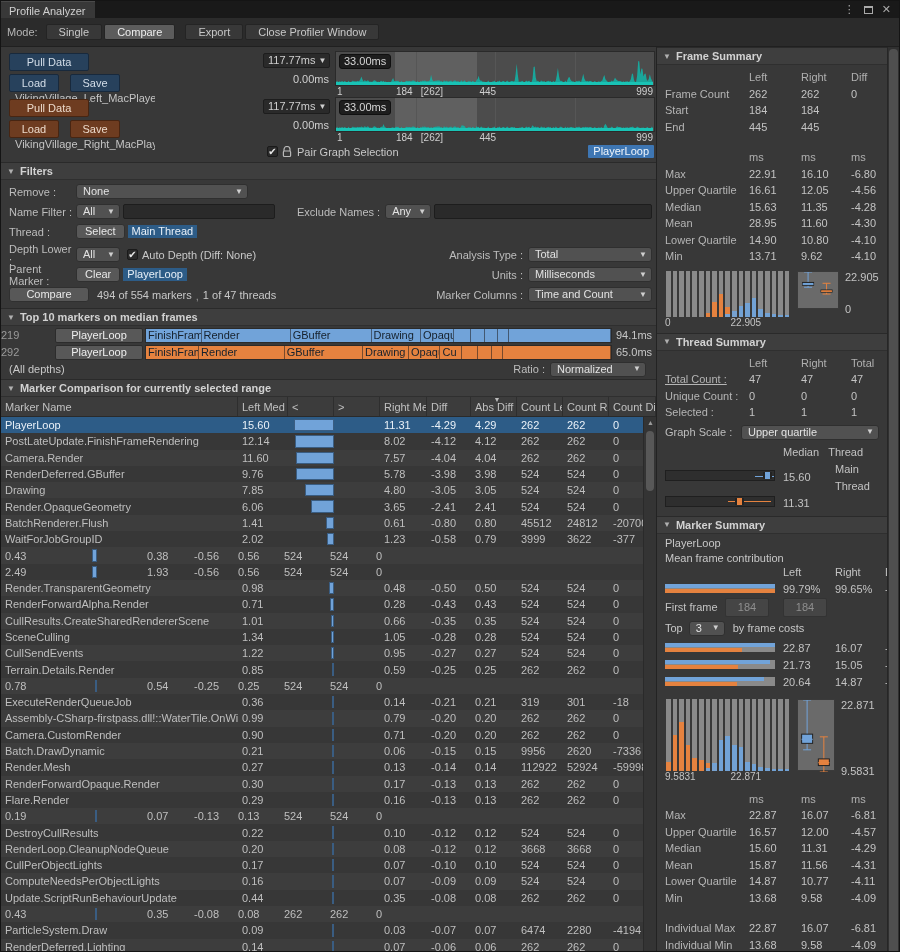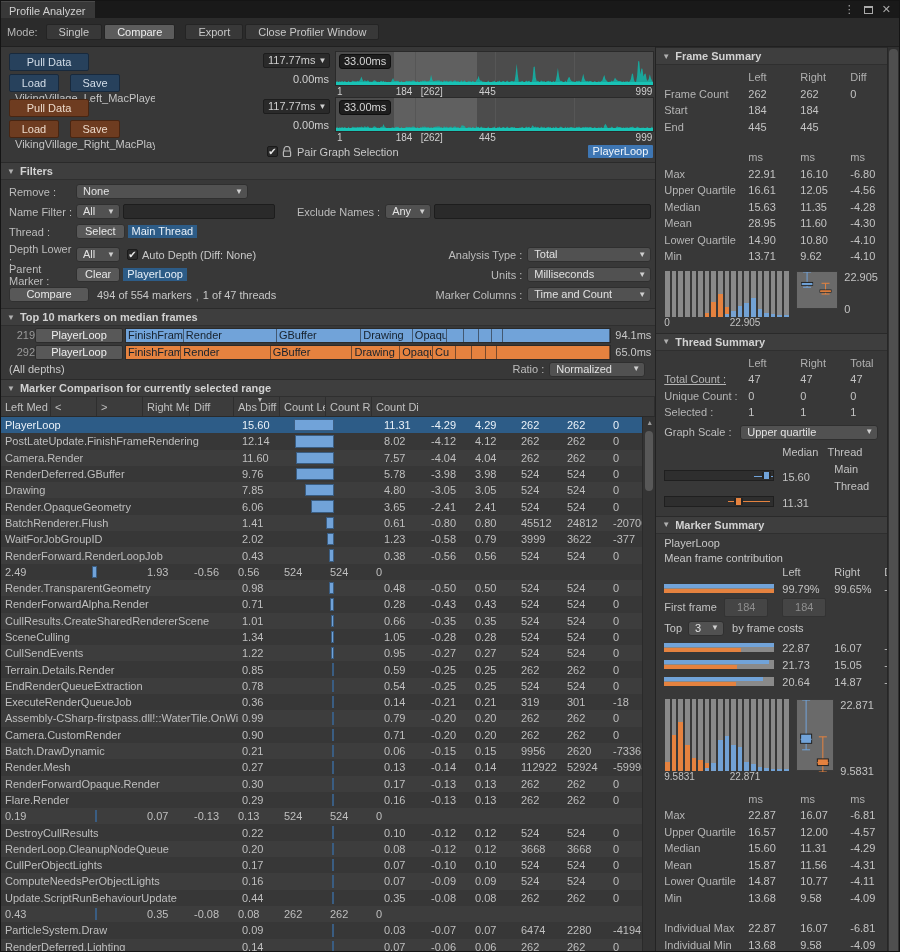--- a/index.html
+++ b/index.html
@@ -54,21 +54,21 @@
   .flabel{width:67px;color:#bdbdbd;}
   .dd{background:#515151;border:1px solid #2f2f2f;border-radius:3px;color:#e2e2e2;padding:0 4px 1px 6px;display:flex;align-items:center;height:15px;}
   .dd .arr{margin-left:auto;font-size:8px;color:#cfcfcf;padding-left:6px;}
   .tinput{background:#2a2a2a;border:1px solid #1d1d1d;border-radius:2px;height:15px;color:#ddd;padding:0 4px;}
   .gbtn{background:#585858;border:1px solid #303030;border-radius:3px;color:#e8e8e8;text-align:center;padding:0 8px 1px 8px;height:15px;}
   .chip{background:#2d5c87;color:#e8f0f8;padding:0 4px 1px 4px;}
   .r-side{margin-left:auto;display:flex;align-items:center;margin-right:4px;}
   .r-side .rlab{color:#bdbdbd;margin-right:5px;}
   
   .t10-row{display:flex;align-items:center;height:16px;margin:1px 0 1px 0;}
-  .t10-idx{width:34px;text-align:right;color:#9a9a9a;}
+  .t10-idx{width:54px;text-align:left;color:#9a9a9a;}
   .t10-root{background:#585858;border:1px solid #2c2c2c;border-radius:2px;color:#eee;width:88px;text-align:center;margin-right:2px;padding-bottom:1px;}
   .t10-bar{flex:1;display:flex;height:15px;border:1px solid #2a2a2a;}
   .t10-seg{overflow:hidden;white-space:nowrap;color:#16212c;padding:0 2px;border-right:1px solid rgba(30,30,30,.55);font-size:11px;}
   .t10-ms{width:44px;padding-left:4px;color:#c8c8c8;}
   .ratio-row{display:flex;align-items:center;height:18px;padding:0 6px 2px 8px;}
   
   .mtable{flex:1;display:flex;flex-direction:column;overflow:hidden;}
   .thead{display:flex;background:#3c3c3c;border-bottom:1px solid #2a2a2a;height:20px;position:relative;color:#c0c0c0;}
   .th{padding:4px 0 0 4px;border-right:1px solid #2e2e2e;overflow:hidden;white-space:nowrap;position:relative;}
   .sort-arrow{position:absolute;top:-1px;left:50%;font-size:7px;color:#bbb;}
@@ -346,20 +346,21 @@
             </div>
         </div>
       </div>
 
       <div class="sec-head">
           <span class="fold">▼</span>
           <span>Marker Comparison for currently selected range</span>
         </div>
       <div class="mtable">
         <div class="thead" id="mtable-head">
+            <div class="th c-name">Marker Name</div>
             <div class="th c-lmed">Left Med</div>
             <div class="th c-lt">&lt;</div>
             <div class="th c-gt">&gt;</div>
             <div class="th c-rmed">Right Me</div>
             <div class="th c-diff">Diff</div>
             <div class="th c-abs">Abs Diff<span class="sort-arrow">▼</span></div>
             <div class="th c-cl">Count Le</div>
             <div class="th c-cr">Count Ri</div>
             <div class="th c-cd">Count Di</div>
           </div>
@@ -471,21 +472,20 @@
                 </div>
                 <div class="td c-gt"></div>
                 <div class="td c-rmed">1.23</div>
                 <div class="td c-diff">-0.58</div>
                 <div class="td c-abs">0.79</div>
                 <div class="td c-cl">3999</div>
                 <div class="td c-cr">3622</div>
                 <div class="td c-cd">-377</div>
               </div>
               <div class="t-row">
-                <div class="td c-name">RenderForward.RenderLoopJob</div>
                 <div class="td c-lmed">0.43</div>
                 <div class="td c-lt">
                   <div class="dbar" style="width: 11.4872%;"></div>
                 </div>
                 <div class="td c-gt"></div>
                 <div class="td c-rmed">0.38</div>
                 <div class="td c-diff">-0.56</div>
                 <div class="td c-abs">0.56</div>
                 <div class="td c-cl">524</div>
                 <div class="td c-cr">524</div>
@@ -582,21 +582,20 @@
                 </div>
                 <div class="td c-gt"></div>
                 <div class="td c-rmed">0.59</div>
                 <div class="td c-diff">-0.25</div>
                 <div class="td c-abs">0.25</div>
                 <div class="td c-cl">262</div>
                 <div class="td c-cr">262</div>
                 <div class="td c-cd">0</div>
               </div>
               <div class="t-row">
-                <div class="td c-name">EndRenderQueueExtraction</div>
                 <div class="td c-lmed">0.78</div>
                 <div class="td c-lt">
                   <div class="dbar" style="width: 5.12821%;"></div>
                 </div>
                 <div class="td c-gt"></div>
                 <div class="td c-rmed">0.54</div>
                 <div class="td c-diff">-0.25</div>
                 <div class="td c-abs">0.25</div>
                 <div class="td c-cl">524</div>
                 <div class="td c-cr">524</div>

